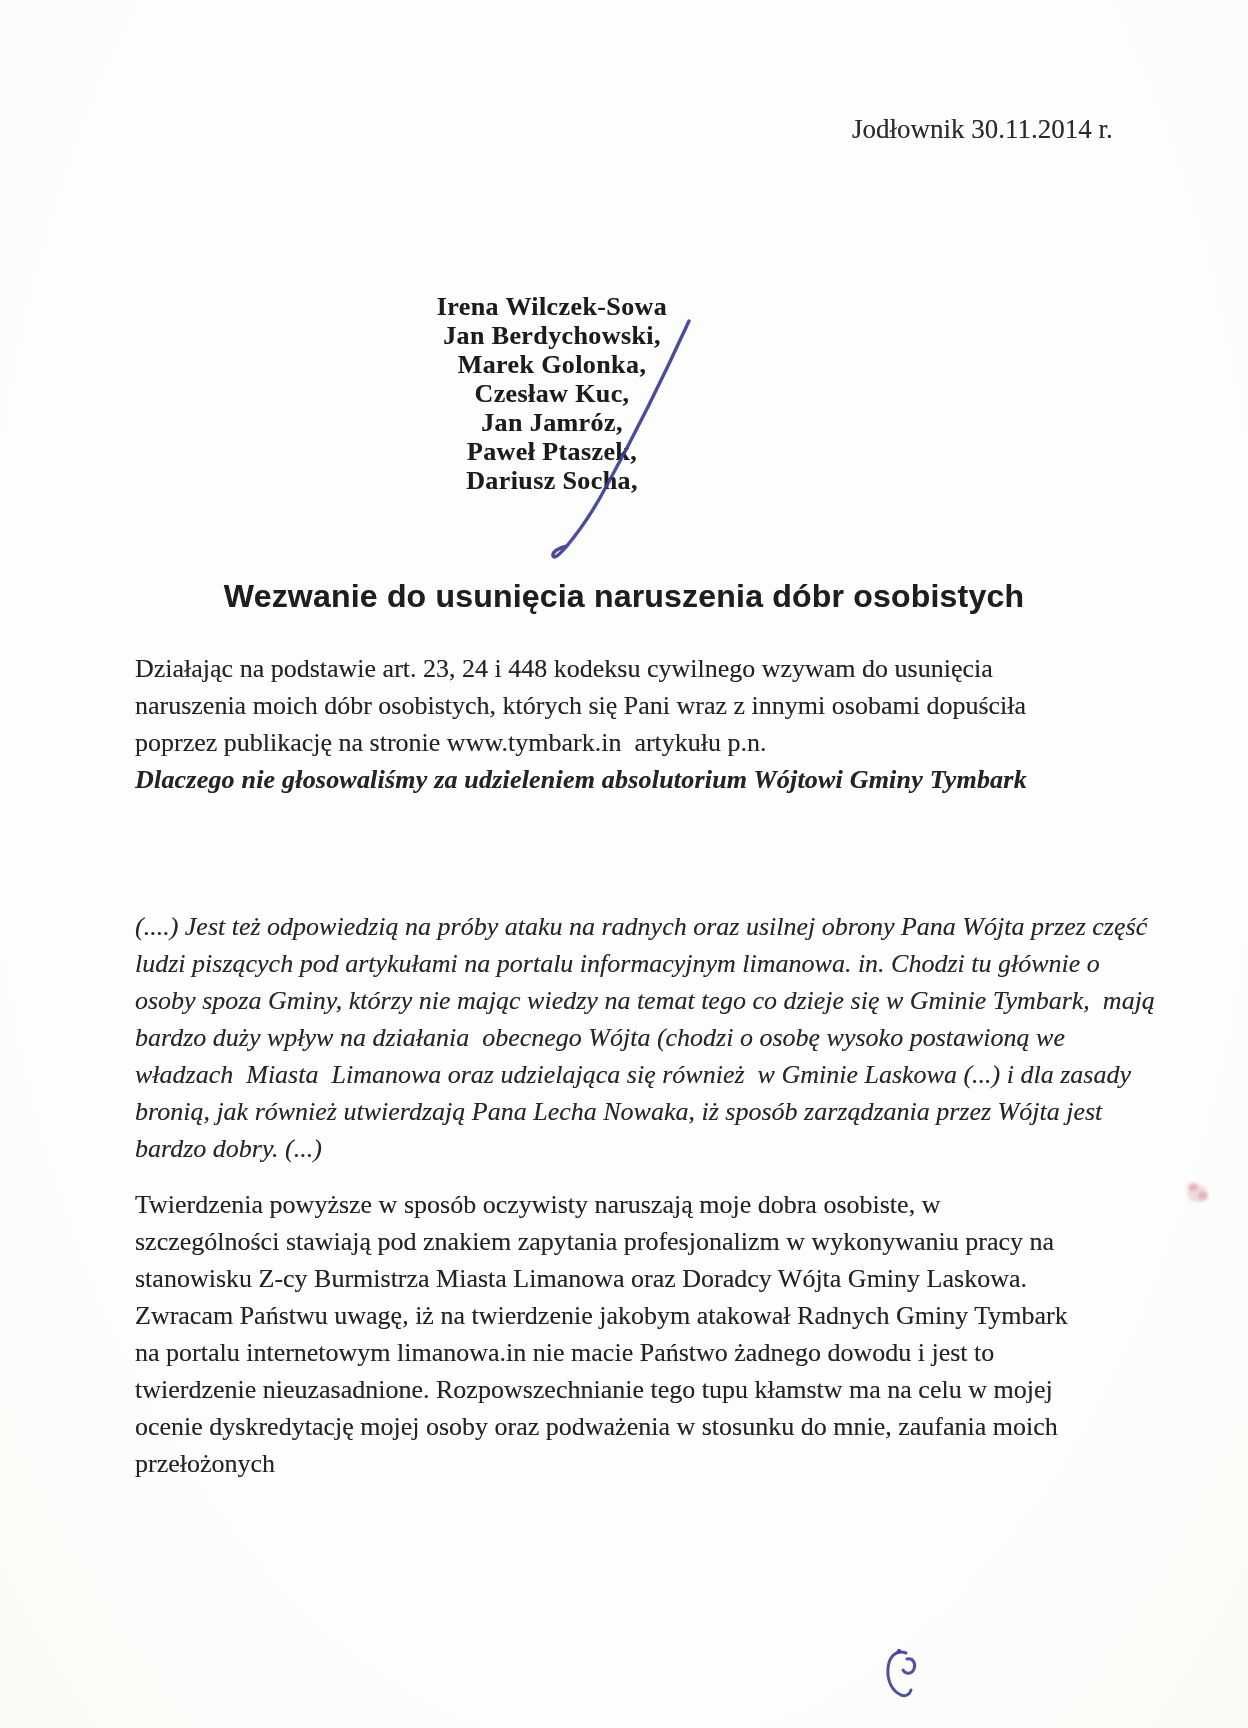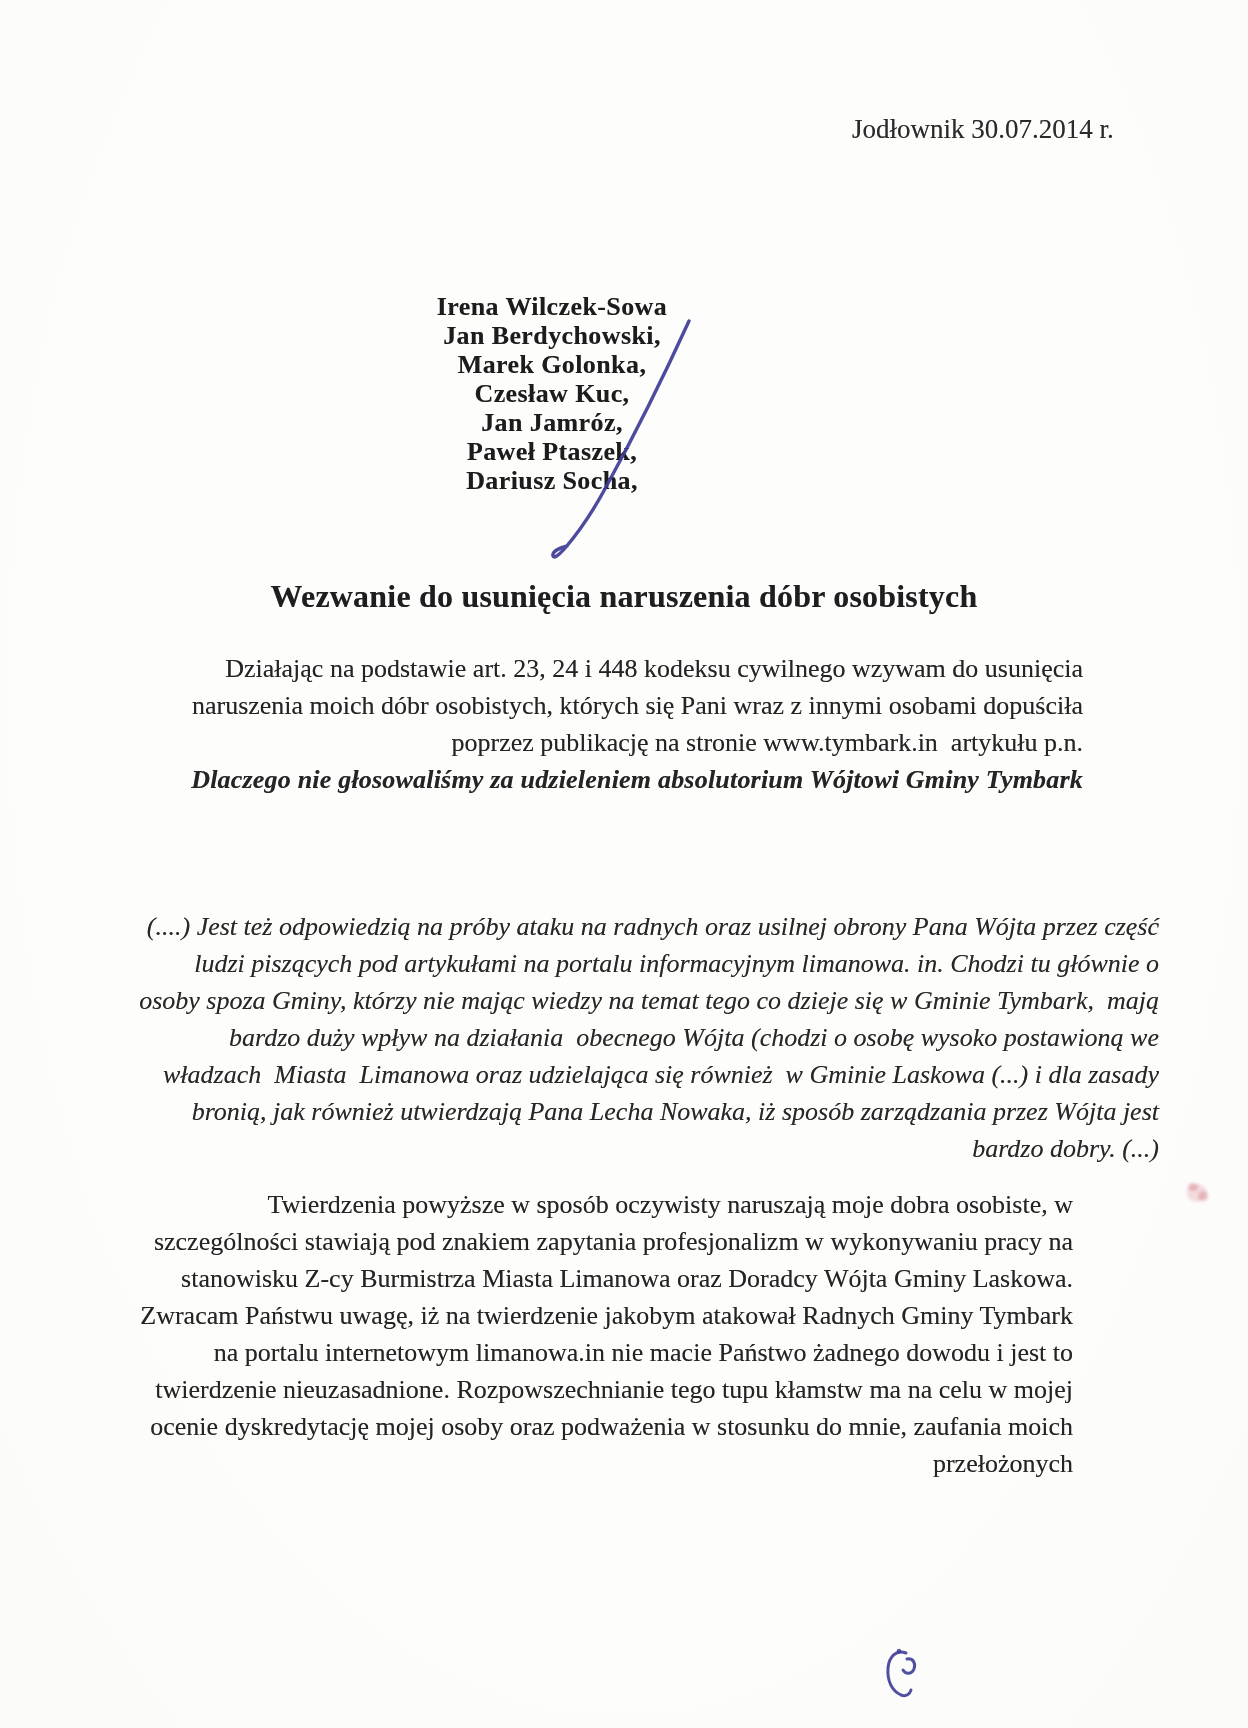--- a/index.html
+++ b/index.html
@@ -23,39 +23,39 @@
     position:absolute; top:147px; left:150px;
     font-size:27px; line-height:37px; color:#2a2a2a;
   }
   .recipients{
     position:absolute; top:292px; left:0; width:1104px;
     text-align:center; font-weight:700; font-size:26px; line-height:29px;
     letter-spacing:.4px; color:#1c1c1c;
   }
   .doc-title{
     position:absolute; top:578px; left:0; width:1248px;
-    text-align:center; font-family:Liberation Serif, serif;
+    text-align:center; font-family:Liberation Sans, sans-serif;
     font-weight:700; font-size:32px; color:#1e1e1e; letter-spacing:.2px;
   }
   .block{ position:absolute; left:135px; font-size:26px; line-height:37px; }
-  .block p{ margin:0; white-space:pre-wrap;text-align:right; }
+  .block p{ margin:0; white-space:pre-wrap; }
   .intro-block{ top:650px; width:948px; }
   .article-title{ font-weight:700; font-style:italic; letter-spacing:.2px; }
   .lead-in{ top:842px; width:948px; }
   .quote-block{ top:908px; width:1024px; font-style:italic; color:#272727; }
   .body-block{ top:1186px; width:938px; }
 
   .ink-layer{ position:absolute; top:0; left:0; width:1248px; height:1728px; pointer-events:none; }
 </style>
 </head>
 <body>
 
 <div class="page">
 
-  <div class="date-line scan-text">Jodłownik 30.07.2014 r.</div>
+  <div class="date-line scan-text">Jodłownik 30.11.2014 r.</div>
 
 
   <div class="recipients scan-text">
     <div>Irena Wilczek-Sowa</div>
     <div>Jan Berdychowski,</div>
     <div>Marek Golonka,</div>
     <div>Czesław Kuc,</div>
     <div>Jan Jamróz,</div>
     <div>Paweł Ptaszek,</div>
     <div>Dariusz Socha,</div>

